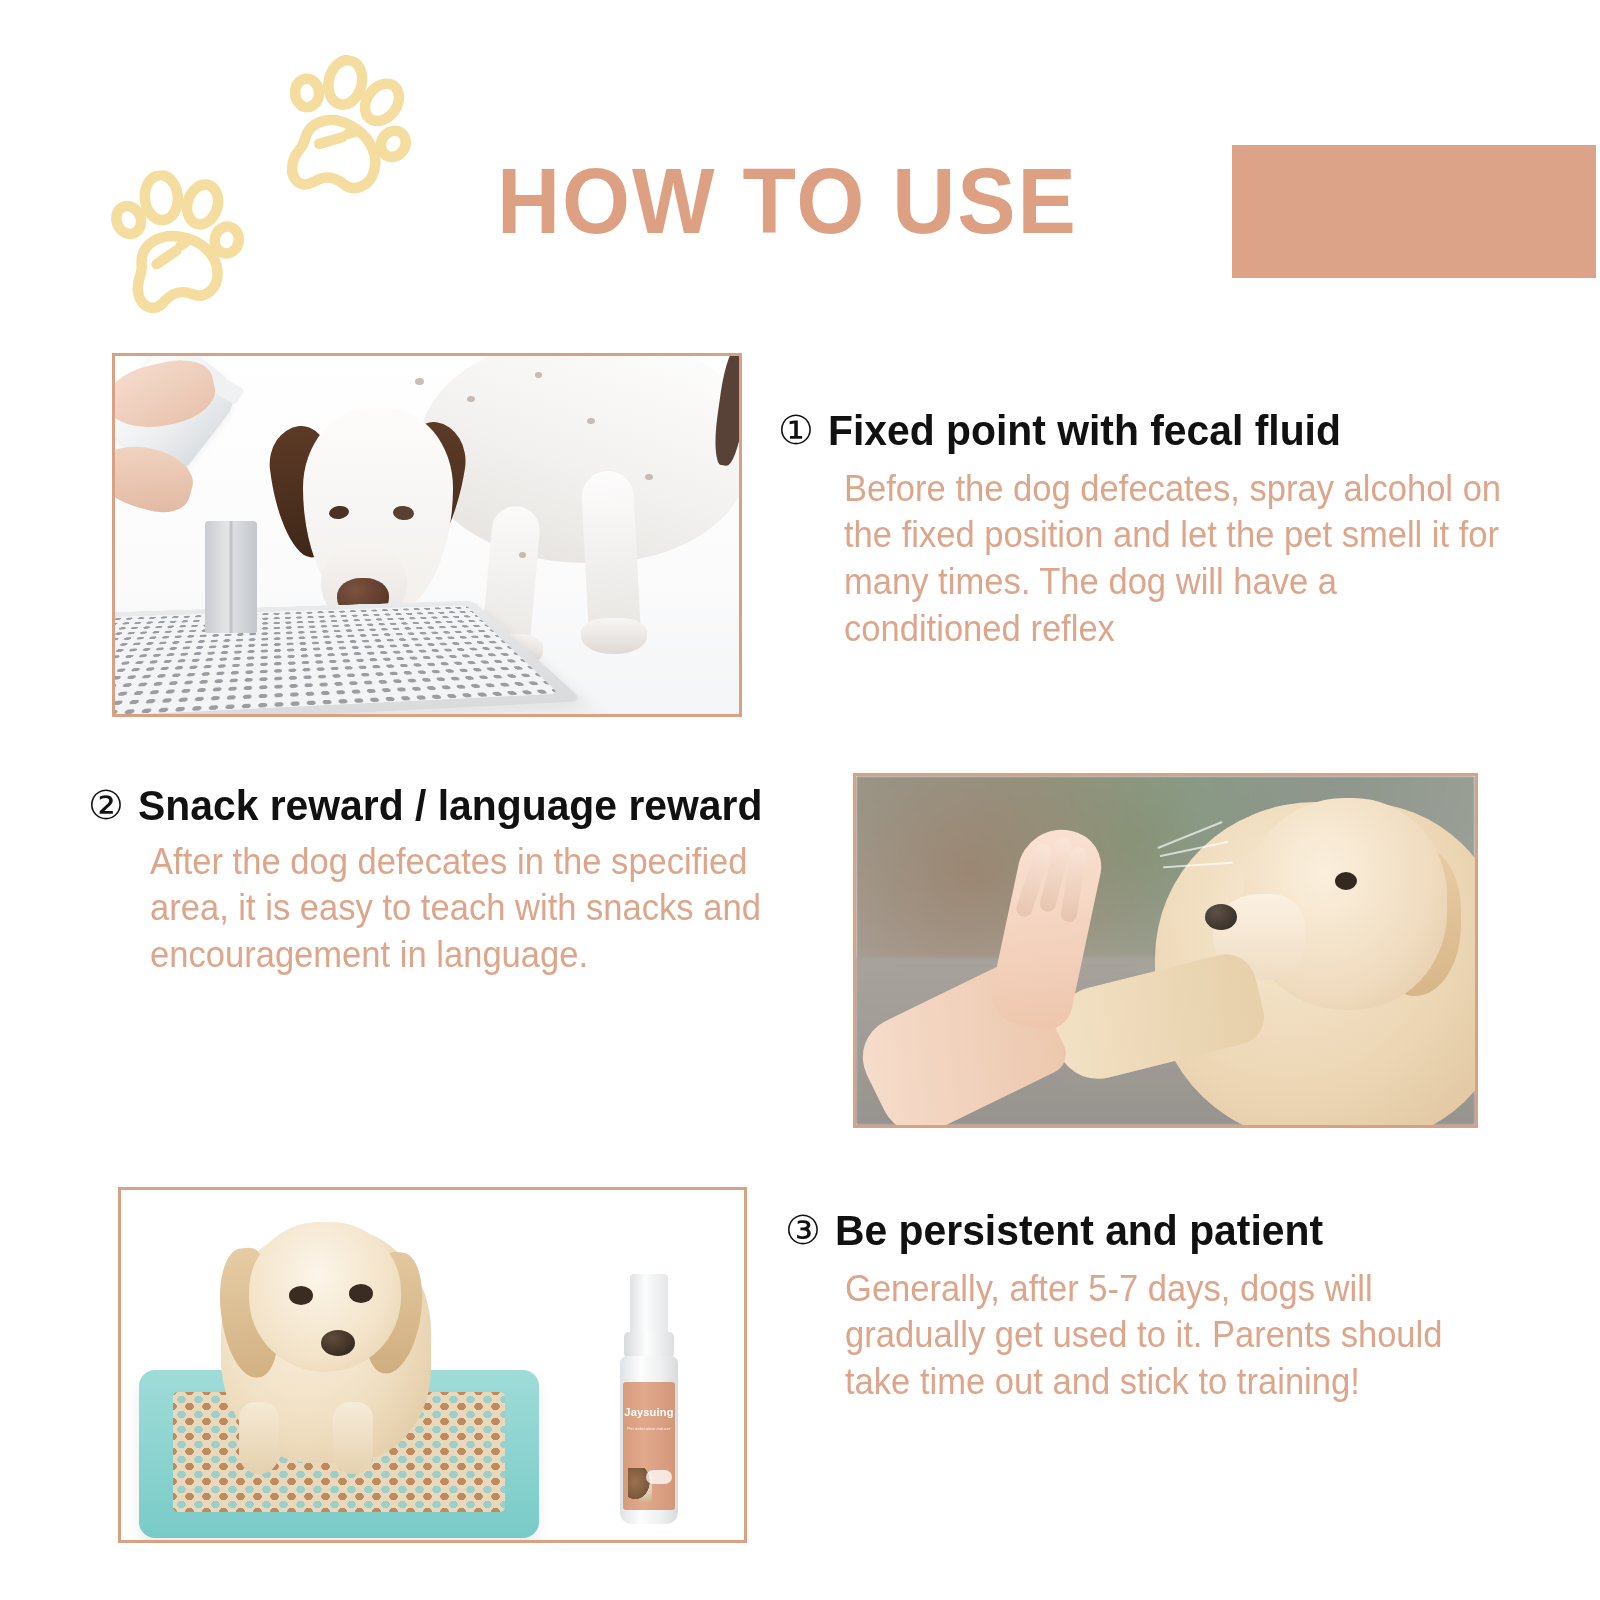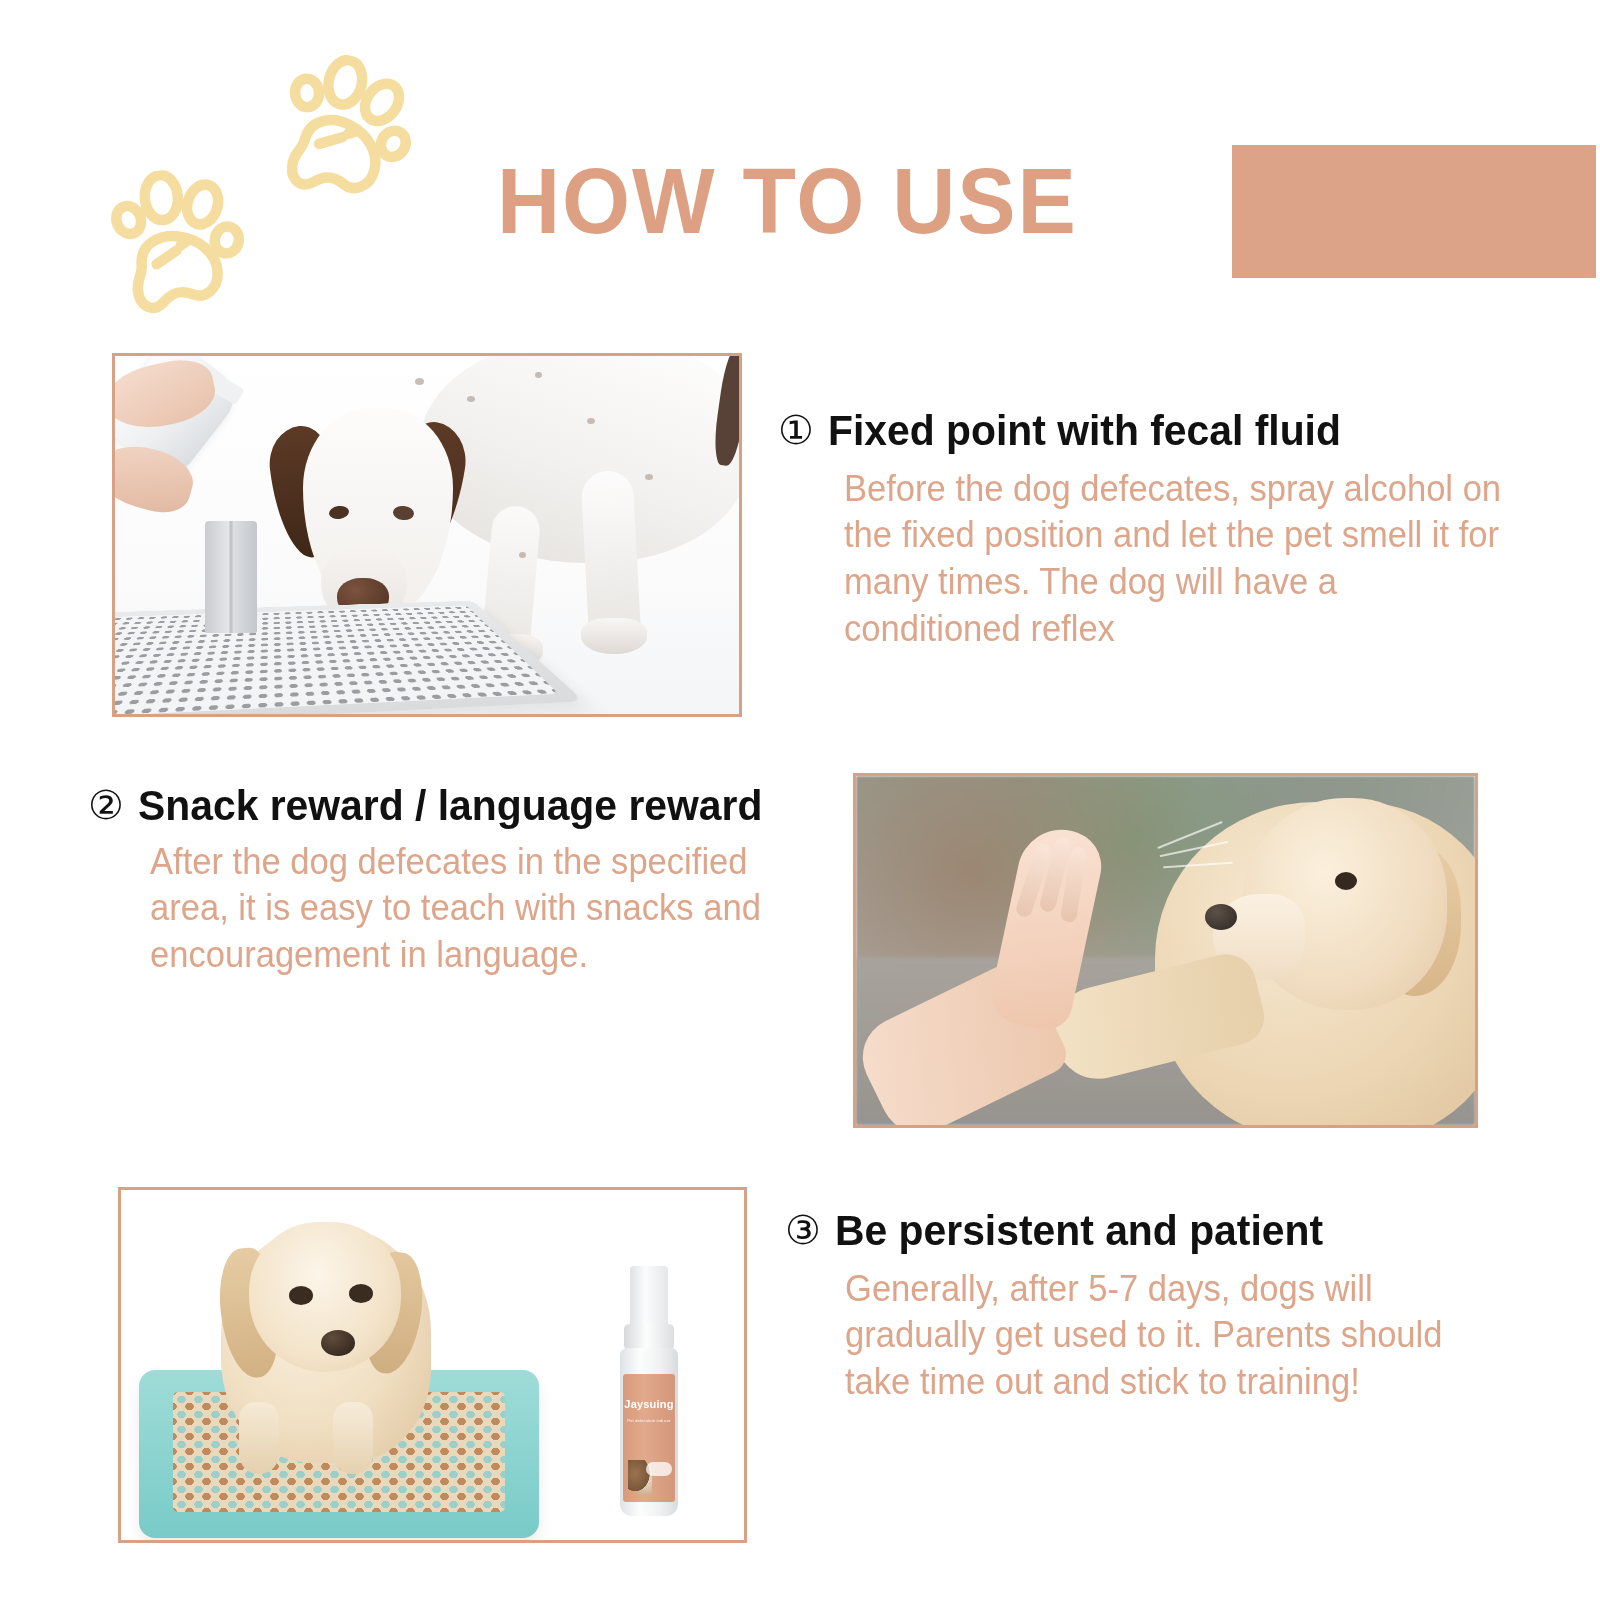--- a/index.html
+++ b/index.html
@@ -305,21 +305,21 @@
     border-radius: 40% 48% 55% 45%;
     transform: rotate(7deg);
   }
   .p3-eye-l { position: absolute; left: 168px; top: 96px; width: 24px; height: 19px; background:#3a2c20; border-radius:50%; }
   .p3-eye-r { position: absolute; left: 228px; top: 94px; width: 24px; height: 19px; background:#3a2c20; border-radius:50%; }
   .p3-nose  { position: absolute; left: 200px; top: 140px; width: 34px; height: 26px; background: radial-gradient(ellipse at 35% 30%, #5f4b3a 0%, #2c2019 100%); border-radius: 50%; }
   .p3-leg-a { position: absolute; left: 118px; top: 212px; width: 40px; height: 72px; background: linear-gradient(180deg,#f6ead6,#e4d0ae); border-radius: 18px 18px 22px 22px; }
   .p3-leg-b { position: absolute; left: 212px; top: 212px; width: 40px; height: 72px; background: linear-gradient(180deg,#f7ecd9,#e5d1b0); border-radius: 18px 18px 22px 22px; }
 
   .bottle {
-    position: absolute; left: 495px; top: 76px; width: 66px; height: 250px;
+    position: absolute; left: 495px; top: 84px; width: 66px; height: 250px;
   }
   .bottle-cap {
     position: absolute; left: 14px; top: 0; width: 38px; height: 62px;
     background: linear-gradient(90deg,#dfe1e3 0%, #fbfcfc 40%, #e4e6e8 100%);
     border-radius: 4px 4px 2px 2px;
   }
   .bottle-nozzle {
     position: absolute; left: 20px; top: 8px; width: 26px; height: 30px;
     background: linear-gradient(90deg,#cfd2d5, #f2f3f4); border-radius: 3px;
   }

